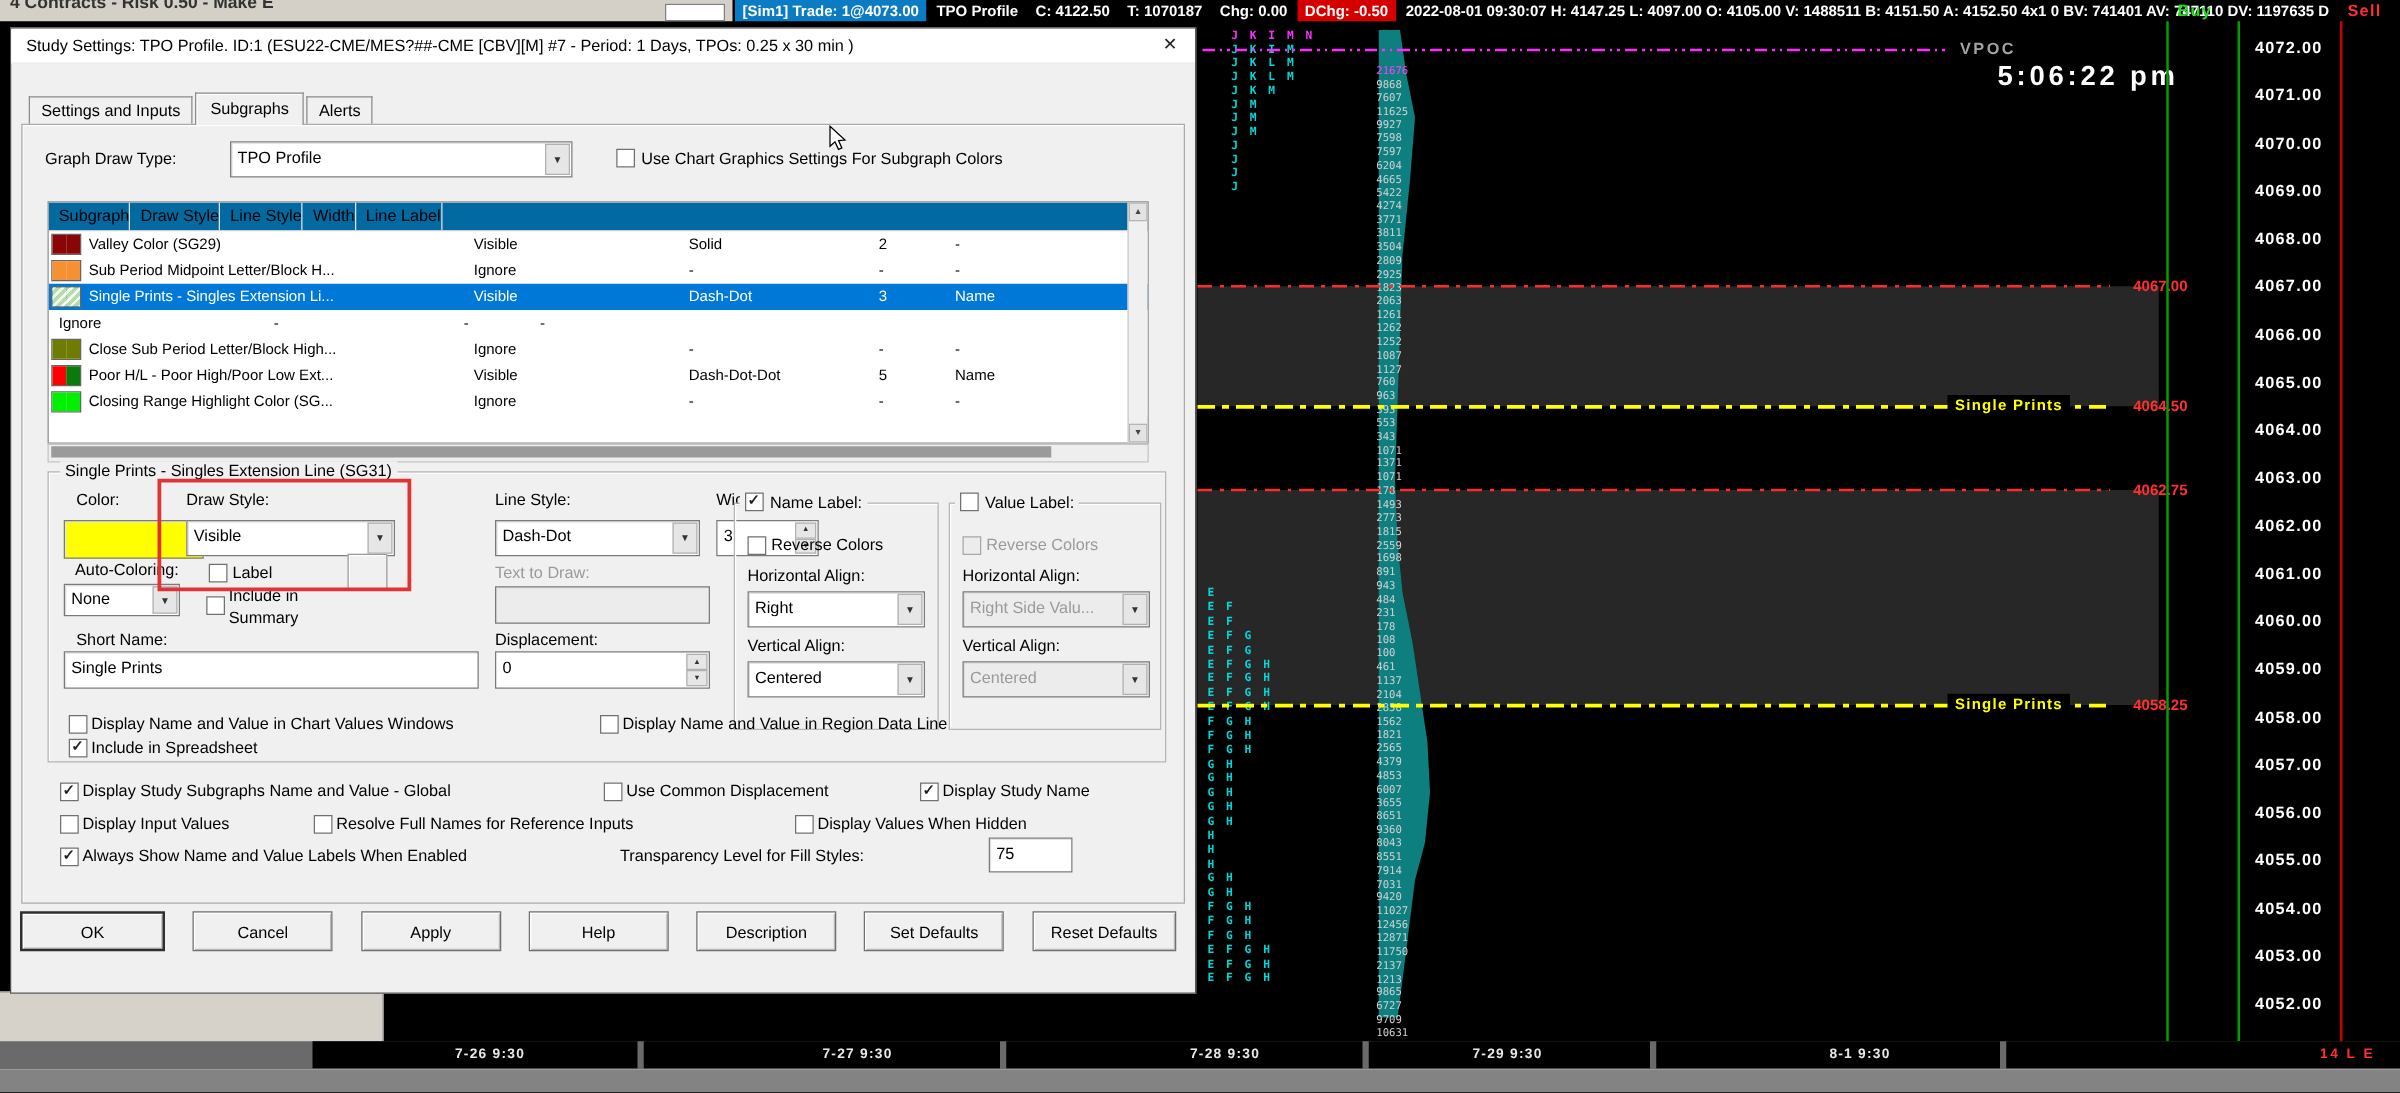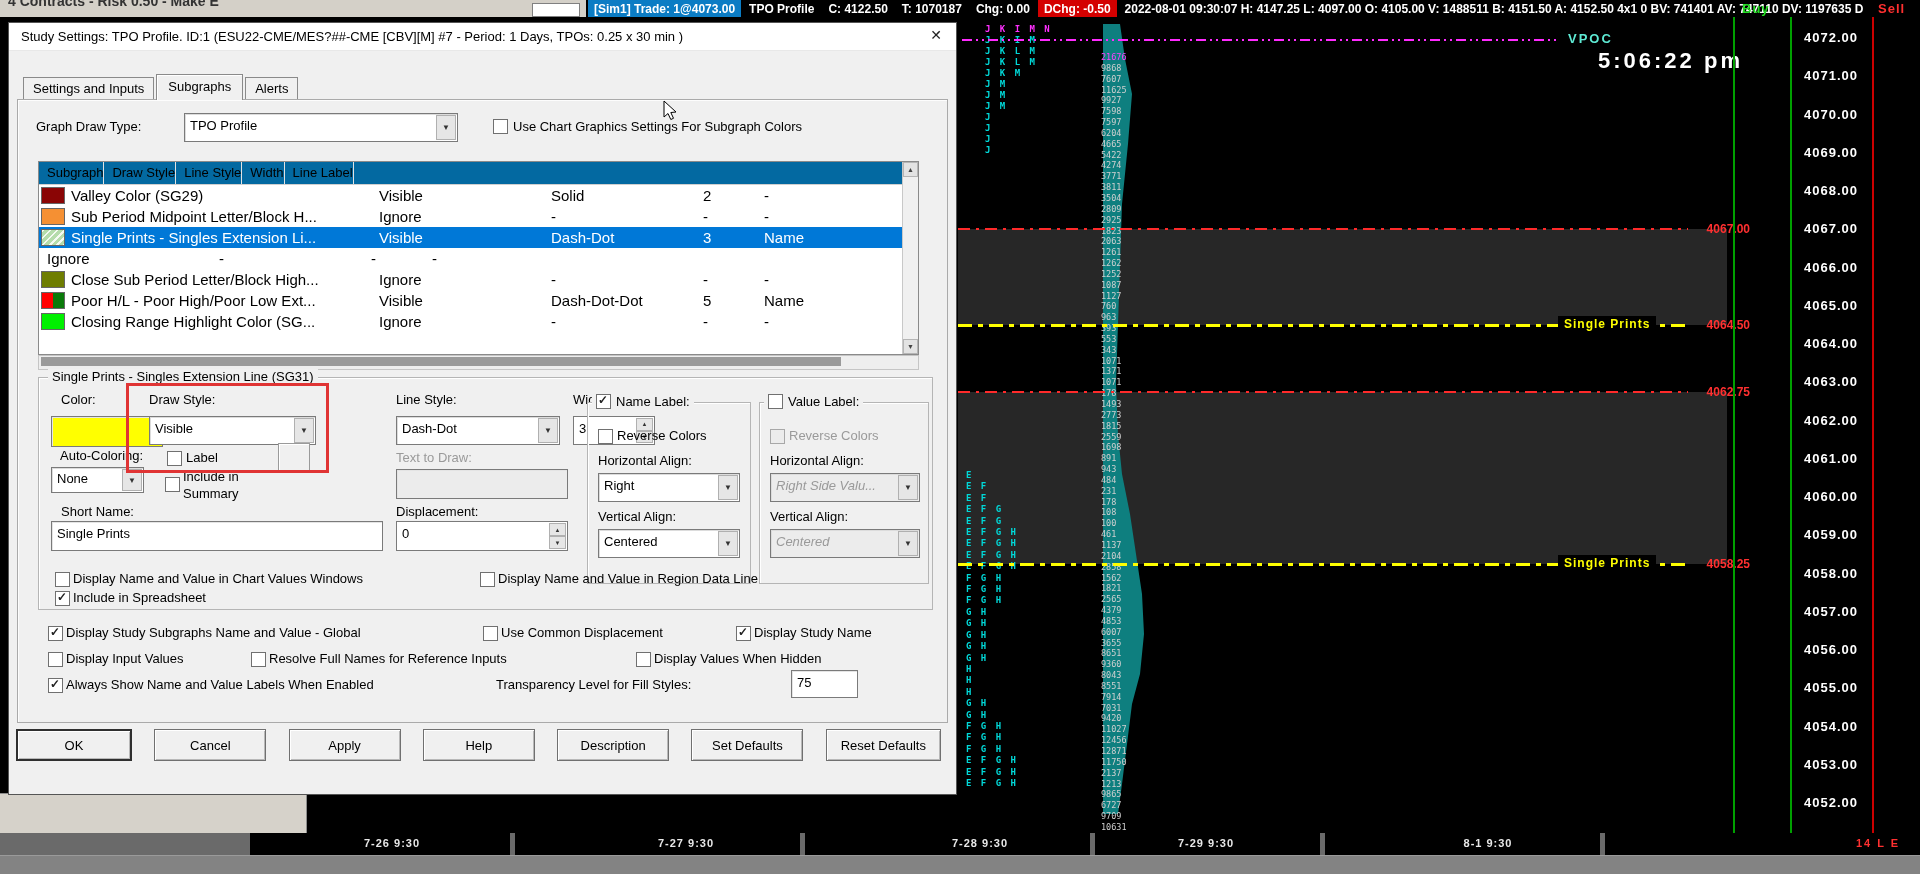--- a/index.html
+++ b/index.html
@@ -11,21 +11,21 @@
   #win-fragment .frag-text{position:absolute;left:8px;top:-7px;font:bold 14px "Liberation Sans",sans-serif;color:#333;white-space:nowrap;}
   #win-fragment .frag-box{position:absolute;right:6px;top:3px;width:46px;height:12px;background:#fff;border:1px solid #808080;}
   #topbar-segments{position:absolute;left:588px;top:0;height:17px;display:flex;align-items:stretch;}
   .tseg{display:flex;align-items:center;padding:0 6px;margin-right:2px;font:bold 12px "Liberation Sans",sans-serif;white-space:nowrap;}
   #buy-btn{position:absolute;left:1742px;top:1px;color:#22dd22;font:bold 13px "Liberation Sans",sans-serif;letter-spacing:1px;}
   #sell-btn{position:absolute;left:1878px;top:1px;color:#ff3030;font:bold 13px "Liberation Sans",sans-serif;letter-spacing:1px;}
   
   .band{position:absolute;left:958px;width:769px;background:rgba(140,140,140,.28);}
   #vpoc-line{position:absolute;left:962px;top:39px;width:598px;height:2px;
     background:repeating-linear-gradient(90deg,#ff2aff 0 10px,transparent 10px 14px,#ff2aff 14px 16px,transparent 16px 20px,#ff2aff 20px 22px,transparent 22px 26px);}
-  #vpoc-label{position:absolute;left:1568px;top:31px;color:#5eead4;font:bold 13px "Liberation Sans",sans-serif;letter-spacing:2px;}
+  #vpoc-label{position:absolute;left:1568px;top:31px;color:#a3a3a3;font:bold 13px "Liberation Sans",sans-serif;letter-spacing:2px;}
   #clock{position:absolute;left:1598px;top:48px;color:#fff;font:bold 22px "Liberation Sans",sans-serif;letter-spacing:3px;}
   .hline{position:absolute;left:958px;width:730px;}
   .hline.red{height:2px;background:repeating-linear-gradient(90deg,#ff2a2a 0 12px,transparent 12px 18px,#ff2a2a 18px 21px,transparent 21px 27px);}
   .hline.yellow{height:3px;background:repeating-linear-gradient(90deg,#ffff00 0 14px,transparent 14px 20px,#ffff00 20px 25px,transparent 25px 31px);}
   .lprice{position:absolute;right:-62px;top:-6px;color:#ff3030;font:bold 12px "Liberation Sans",sans-serif;}
   .lname{position:absolute;left:600px;top:-8px;background:#000;color:#ffff00;font:bold 12px "Liberation Sans",sans-serif;letter-spacing:1px;padding:1px 6px;}
   .lname:empty{display:none;}
   #tpo-top{position:absolute;left:985px;top:24px;}
   #tpo-top .lrow{font:bold 9px "DejaVu Sans Mono",monospace;line-height:11px;letter-spacing:2px;color:#00d8d8;white-space:pre;}
   #tpo-top .lrow:first-of-type{color:#ff30ff;}
@@ -58,39 +58,39 @@
   .tab{border:1px solid #8a8a8a;border-bottom:none;background:#f0f0f0;padding:3px 9px 4px 9px;margin-right:2px;font-size:13px;position:relative;}
   .tab.active{padding:4px 11px 6px 11px;background:#f0f0f0;z-index:3;box-shadow:inset 1px 1px 0 #fff;}
   #tab-panel{position:absolute;left:8px;top:76px;width:929px;height:622px;border:1px solid #aaa;background:#f0f0f0;box-shadow:inset 1px 1px 0 #fdfdfd;}
   .lbl{position:absolute;white-space:nowrap;}
   .lbl.dis{color:#9a9a9a;}
   
   .combo{position:absolute;background:#fff;border:1px solid #7a7a7a;box-shadow:inset 1px 1px 0 #dcdcdc;}
   .combo .val{position:absolute;left:5px;top:4px;white-space:nowrap;overflow:hidden;right:22px;}
   .combo .carr{position:absolute;right:1px;top:1px;bottom:1px;width:18px;background:#e6e6e6;border:1px solid #b0b0b0;
     display:flex;align-items:center;justify-content:center;font-size:8px;color:#333;}
-  .combo.dis{background:#ececec;font-style:italic;}
+  .combo.dis{background:#ececec;}
   .combo.dis .val{color:#9a9a9a;}
   .edit{position:absolute;background:#fff;border:1px solid #7a7a7a;box-shadow:inset 1px 1px 0 #e4e4e4;}
   .edit .val{position:absolute;left:5px;top:4px;white-space:nowrap;}
   .edit.dis{background:#ececec;}
   .spin{position:absolute;background:#fff;border:1px solid #7a7a7a;}
   .spin .val{position:absolute;left:5px;top:4px;}
   .spin .updown{position:absolute;right:1px;top:1px;bottom:1px;width:17px;display:flex;flex-direction:column;}
   .spin .updown i{flex:1;background:#e6e6e6;border:1px solid #b0b0b0;font:normal 6px "Liberation Sans",sans-serif;
     color:#333;display:flex;align-items:center;justify-content:center;font-style:normal;}
   .cb{position:absolute;width:13px;height:13px;background:#fff;border:1px solid #707070;}
   .cb.on::after{content:"✓";position:absolute;left:1px;top:-2px;font:bold 12px "Liberation Sans",sans-serif;color:#222;}
   .cb.dis{background:#ececec;border-color:#a8a8a8;}
   
   #sg-table{position:absolute;left:29px;top:138px;width:879px;height:192px;background:#fff;border:1px solid #8a8a8a;overflow:hidden;}
   .thead{display:flex;height:22px;border-bottom:1px solid #cfcfcf;background:#0369a1;}
   .th{font-size:13px;color:#000;padding:3px 0 0 8px;box-sizing:border-box;border-right:1px solid #e2e2e2;}
   .trow{display:flex;height:21px;align-items:center;background:#fff;color:#000;}
-  .tc{box-sizing:border-box;padding-left:8px;font-size:15px;white-space:nowrap;overflow:hidden;height:21px;line-height:21px;}
+  .tc{box-sizing:border-box;padding-left:8px;font-size:12px;white-space:nowrap;overflow:hidden;height:21px;line-height:21px;}
   .c1{width:332px;display:flex;align-items:center;padding-left:2px;}
   .c2{width:172px;} .c3{width:152px;} .c4{width:61px;} .c5{width:147px;}
   .trow.selected{background:#0078d7;color:#fff;align-items:center;}
   .sw{position:relative;width:22px;height:15px;display:inline-flex;margin-right:6px;flex:none;border:1px solid #666;}
   .sw i{flex:1;}
   .sw.hatch::after{content:"";position:absolute;inset:0;
     background:repeating-linear-gradient(135deg,rgba(255,255,255,.85) 0 2px,transparent 2px 5px);}
   #vscroll{position:absolute;right:0;top:0;bottom:0;width:15px;background:#f0f0f0;border-left:1px solid #c8c8c8;}
   #vscroll .arr{position:absolute;left:0;width:15px;height:15px;background:#e3e3e3;border:1px solid #b5b5b5;
     box-sizing:border-box;font-size:7px;text-align:center;line-height:13px;color:#444;}

